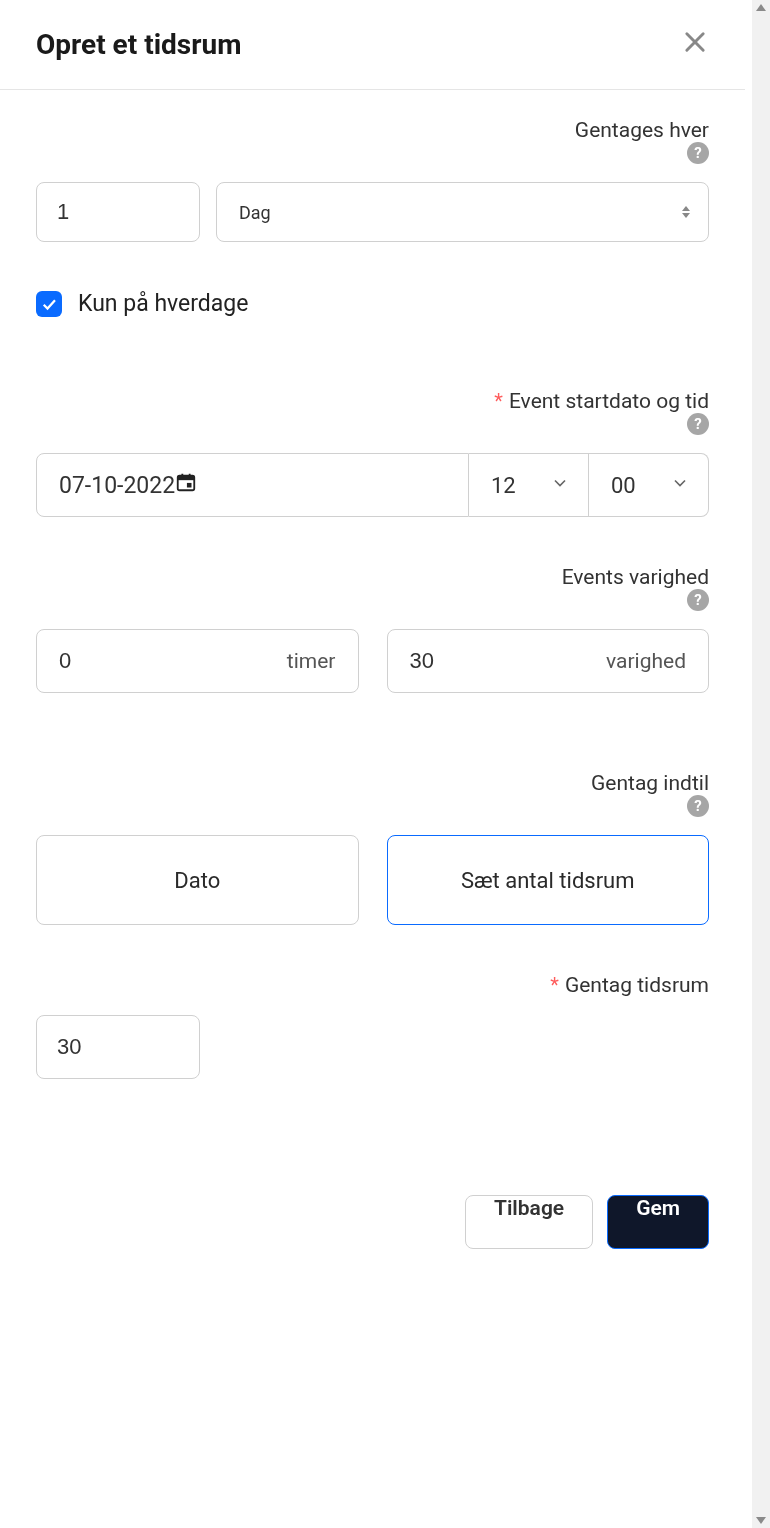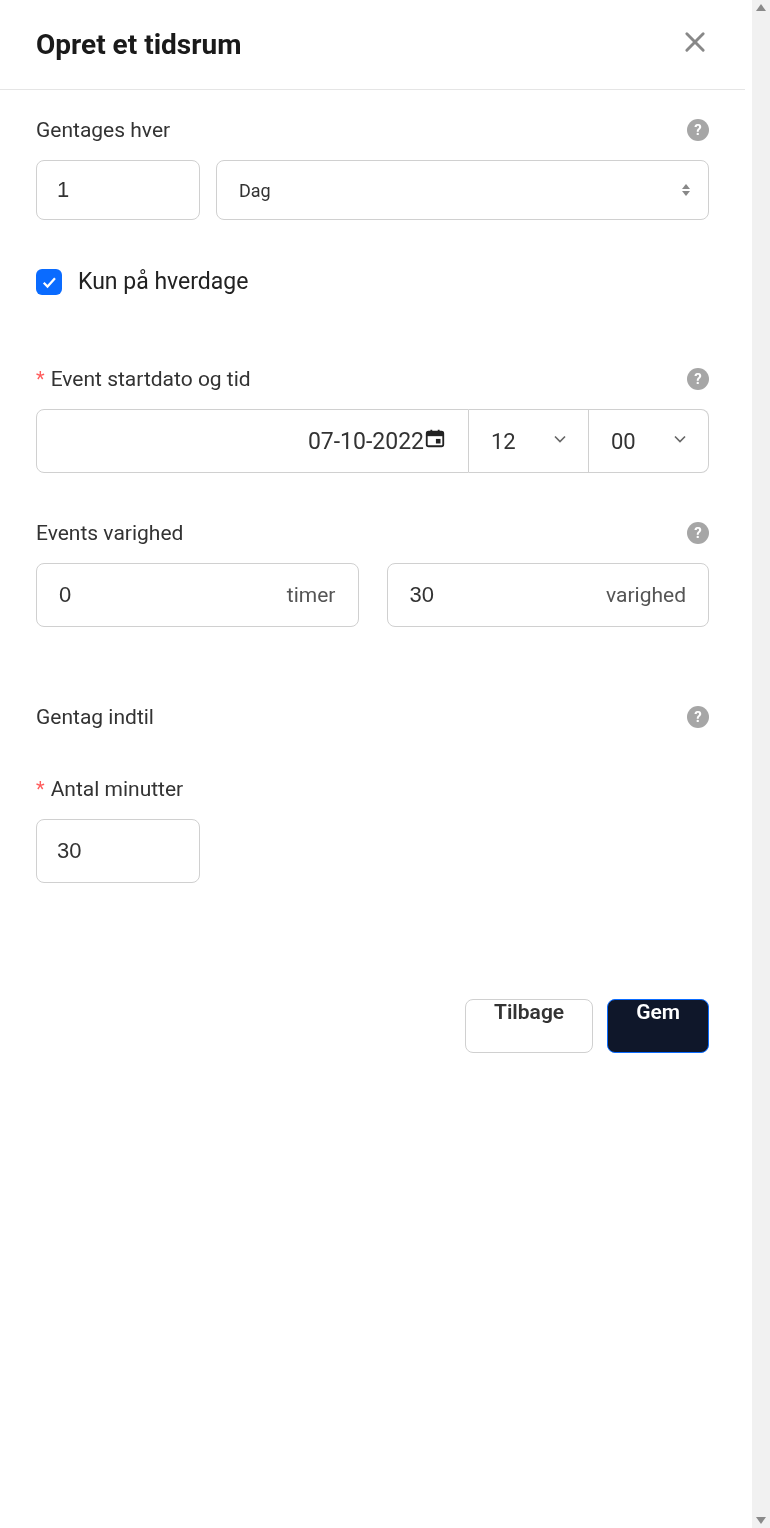--- a/index.html
+++ b/index.html
@@ -73,23 +73,24 @@
       padding: 28px 36px;
     }
     .field-group {
       margin-bottom: 48px;
     }
     .field-group.tight {
       margin-bottom: 28px;
     }
     .field-label-row {
       display: flex;
-      align-items: center;
+      align-items: flex-end;
       justify-content: space-between;
       margin-bottom: 18px;
+      flex-direction: column;
     }
     .field-label {
       font-size: 21px;
       color: #333;
       display: flex;
       align-items: center;
       gap: 6px;
     }
     .required-star {
       color: #ff5c5c;
@@ -189,21 +190,21 @@
       display: flex;
       width: 100%;
     }
     .date-input-wrap {
       flex: 1;
       height: 64px;
       border: 1px solid #d0d0d0;
       border-radius: 8px 0 0 8px;
       display: flex;
       align-items: center;
-      justify-content: flex-end;
+      justify-content: flex-start;
       padding: 0 22px;
       font-size: 23px;
       color: #333;
       cursor: pointer;
       background: #fff;
     }
     .calendar-icon svg {
       width: 22px;
       height: 22px;
     }
@@ -419,27 +420,35 @@
           <span class="suffix-text">varighed</span>
         </div>
       </div>
     </div>
 
     <div class="field-group">
       <div class="field-label-row">
         <div class="field-label">Gentag indtil</div>
         <div class="help-icon">?</div>
       </div>
+      <div class="toggle-row">
+        <div class="toggle-btn">
+          <span>Dato</span>
+        </div>
+        <div class="toggle-btn active">
+          <span>Sæt antal tidsrum</span>
+        </div>
+      </div>
     </div>
 
     <div class="field-group tight">
       <div class="field-label-row" style="justify-content:flex-start;">
         <div class="field-label">
           <span class="required-star">*</span>
-          <span>Antal minutter</span>
+          <span>Gentag tidsrum</span>
         </div>
       </div>
       <input class="small-input" type="text" value="30" style="">
     </div>
 
   </div>
 
   <div class="footer">
     <div class="btn btn-secondary">
       <span>Tilbage</span>

